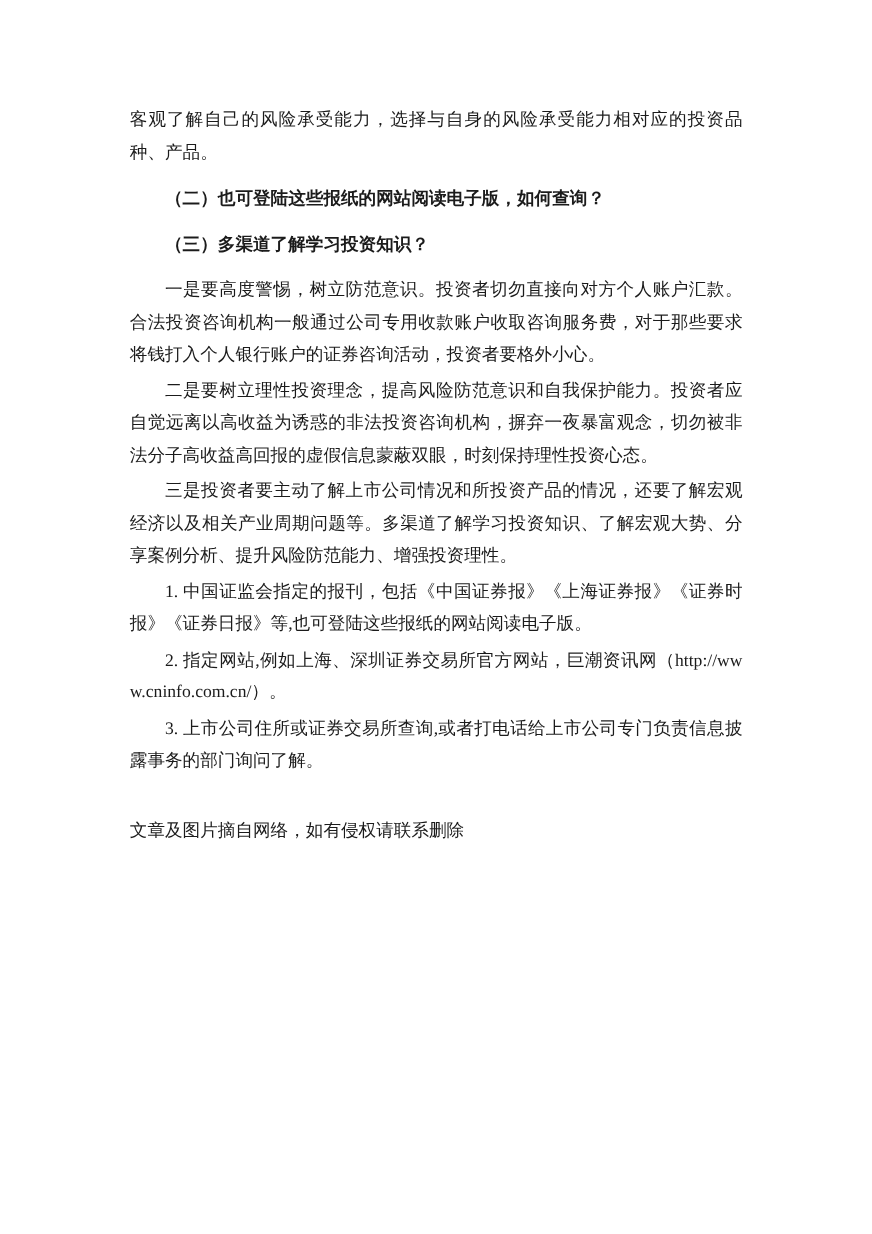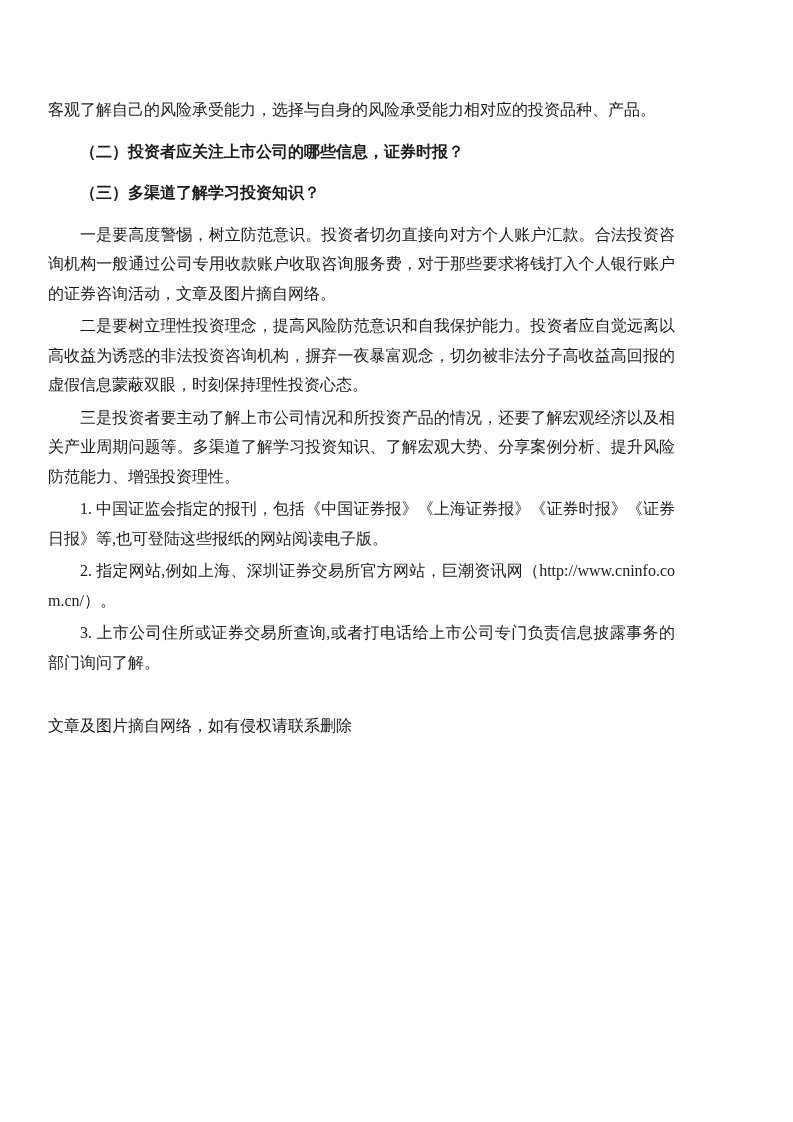--- a/index.html
+++ b/index.html
@@ -7,21 +7,21 @@
     padding: 0;
     background: #ffffff;
   }
   .page {
     position: relative;
     width: 793px;
     height: 851px;
     margin: 0 auto;
     background: #ffffff;
     box-sizing: border-box;
-    padding: 95px 118px 0 48px;
+    padding: 95px 118px 0 118px;
     font-family: "Liberation Serif", "DejaVu Serif", serif;
     font-size: 16px;
     line-height: 29.5px;
     color: #1b1b1b;
     overflow: hidden;
   }
   .para {
     margin: 0 0 3px 0;
     text-align: justify;
     text-indent: 2em;
@@ -43,26 +43,26 @@
     text-indent: 0;
   }
 </style>
 </head>
 <body>
 
 <div class="page">
 
   <p class="para no-indent">客观了解自己的风险承受能力，选择与自身的风险承受能力相对应的投资品种、产品。</p>
 
-  <h2 class="section-heading">（二）投资者应关注上市公司的哪些信息，证券时报？</h2>
+  <h2 class="section-heading">（二）也可登陆这些报纸的网站阅读电子版，如何查询？</h2>
 
 
   <h2 class="section-heading">（三）多渠道了解学习投资知识？</h2>
 
-  <p class="para">一是要高度警惕，树立防范意识。投资者切勿直接向对方个人账户汇款。合法投资咨询机构一般通过公司专用收款账户收取咨询服务费，对于那些要求将钱打入个人银行账户的证券咨询活动，文章及图片摘自网络。</p>
+  <p class="para">一是要高度警惕，树立防范意识。投资者切勿直接向对方个人账户汇款。合法投资咨询机构一般通过公司专用收款账户收取咨询服务费，对于那些要求将钱打入个人银行账户的证券咨询活动，投资者要格外小心。</p>
 
   <p class="para">二是要树立理性投资理念，提高风险防范意识和自我保护能力。投资者应自觉远离以高收益为诱惑的非法投资咨询机构，摒弃一夜暴富观念，切勿被非法分子高收益高回报的虚假信息蒙蔽双眼，时刻保持理性投资心态。</p>
 
   <p class="para">三是投资者要主动了解上市公司情况和所投资产品的情况，还要了解宏观经济以及相关产业周期问题等。多渠道了解学习投资知识、了解宏观大势、分享案例分析、提升风险防范能力、增强投资理性。</p>
 
 
   <p class="para">1. 中国证监会指定的报刊，包括《中国证券报》《上海证券报》《证券时报》《证券日报》等,也可登陆这些报纸的网站阅读电子版。</p>
 
   <p class="para">2. 指定网站,例如上海、深圳证券交易所官方网站，巨潮资讯网（http://www.cninfo.com.cn/）。</p>
 

